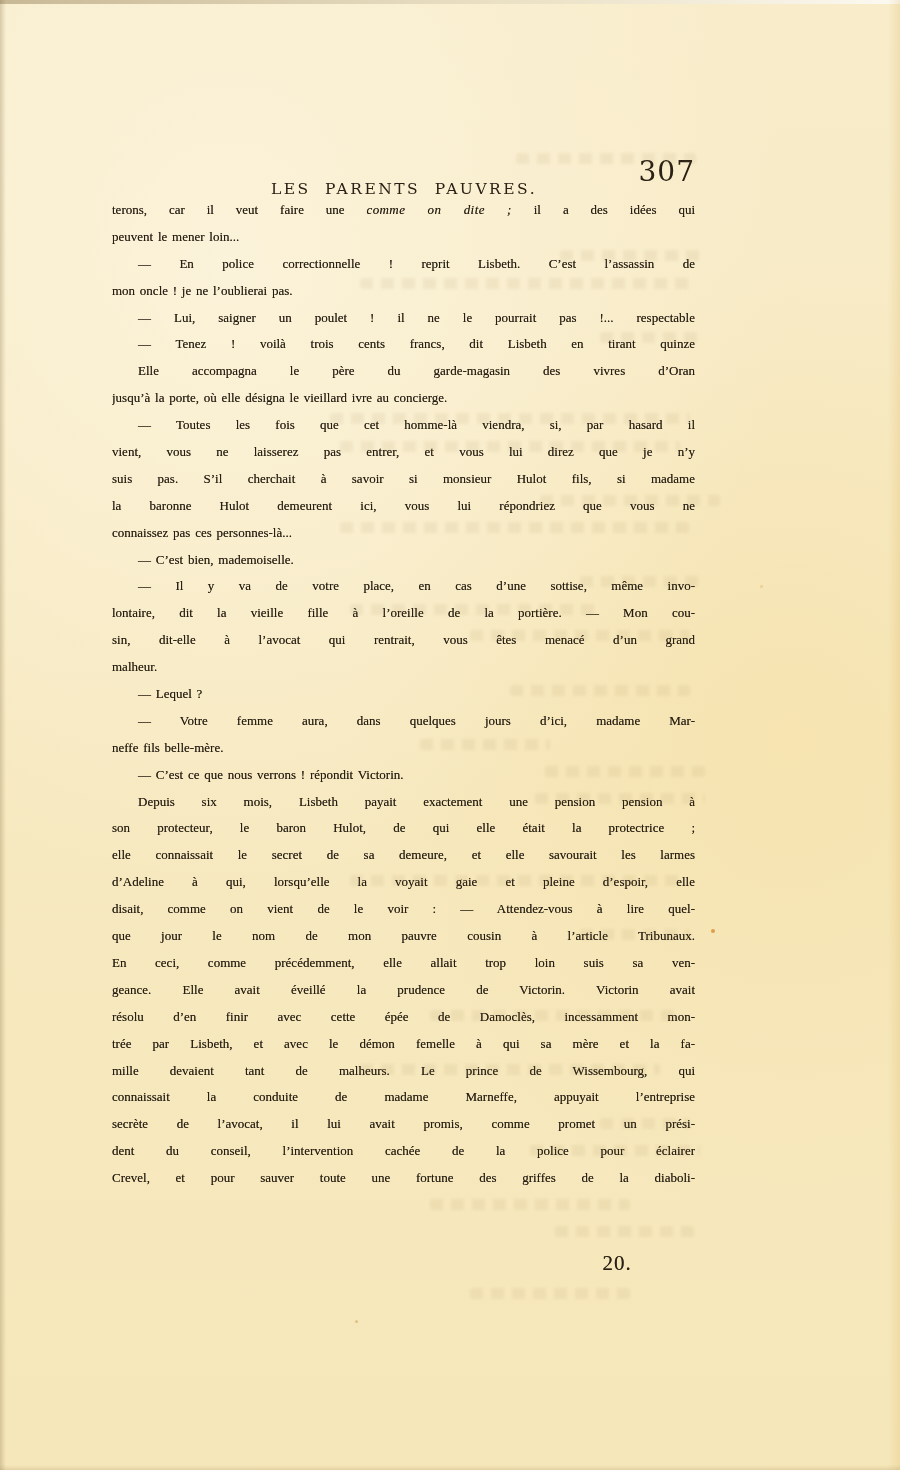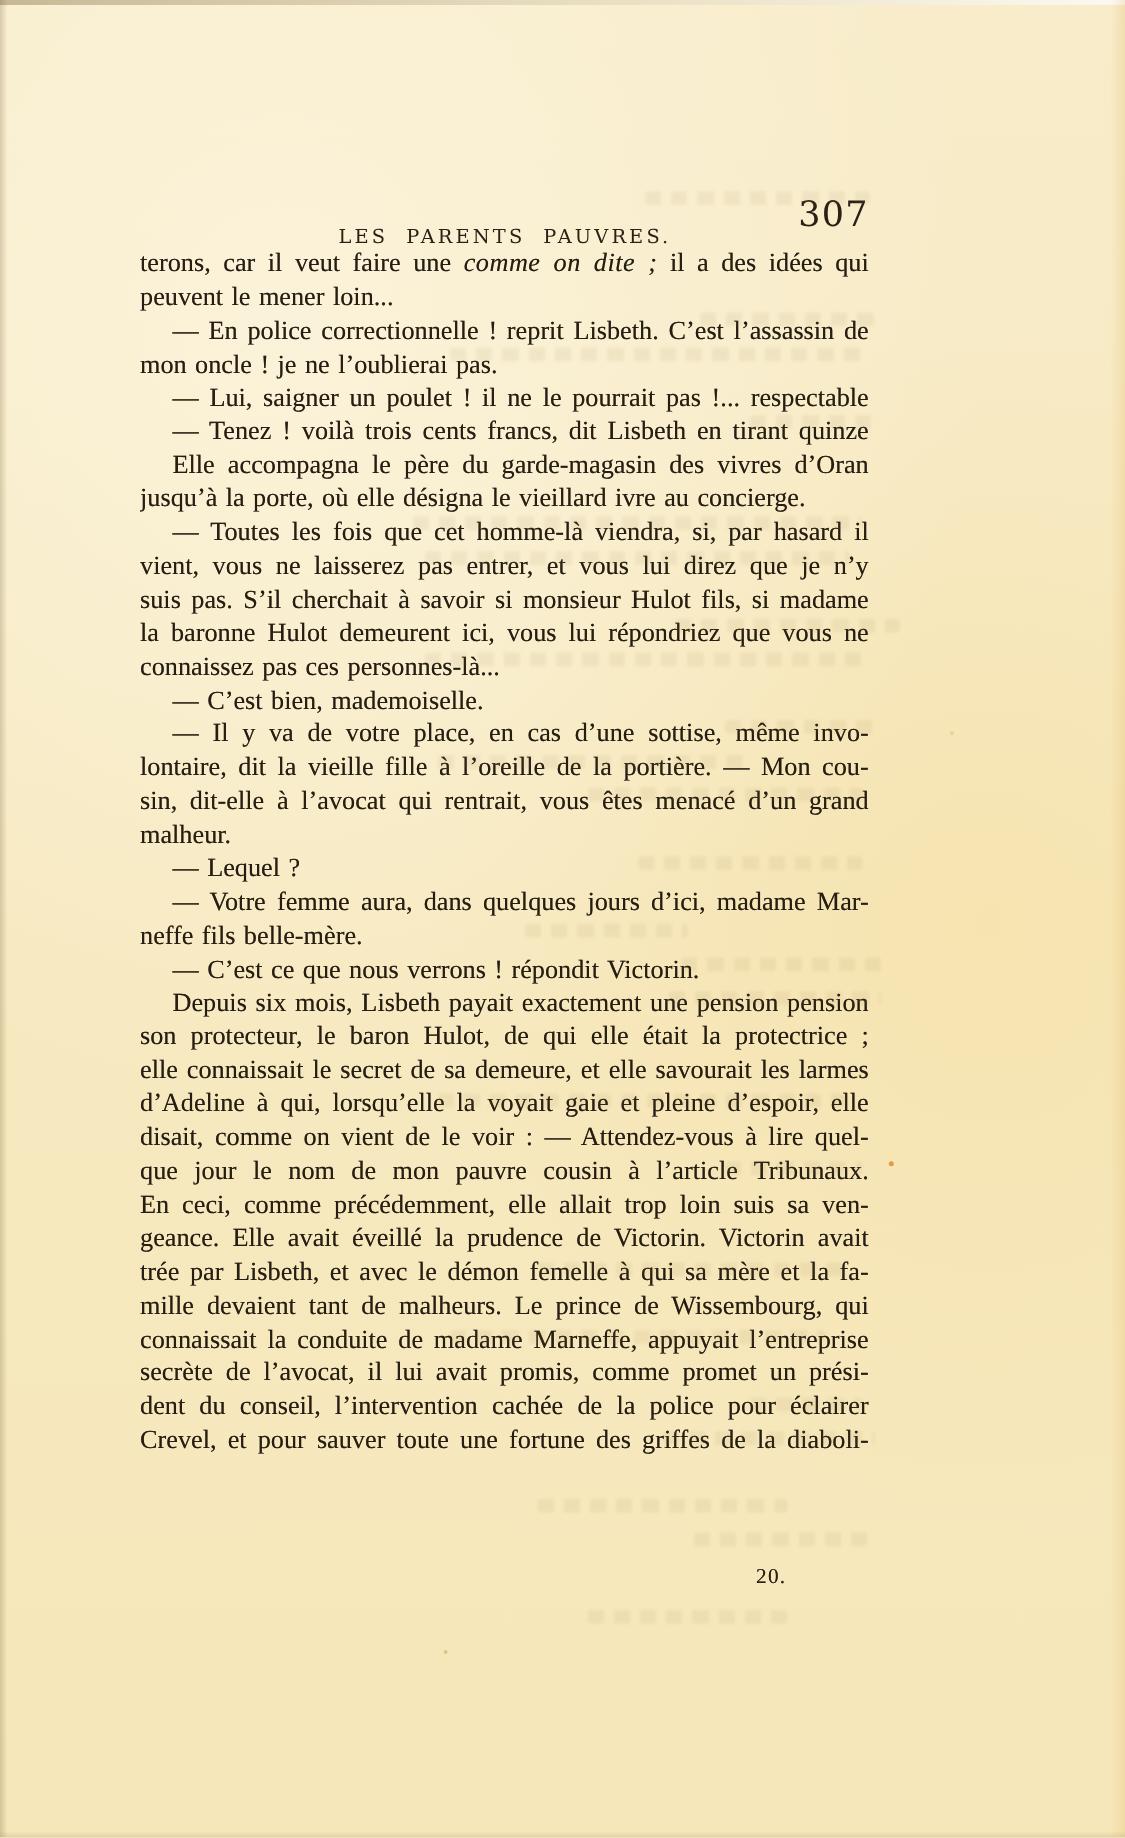--- a/index.html
+++ b/index.html
@@ -63,21 +63,21 @@
     color: #2a2014;
     text-align: center;
   }
 
   
   .body-text {
     position: absolute;
     left: 112px;
     top: 197px;
     width: 583px;
-    font-size: 21px;
+    font-size: 13px;
     line-height: 26.9px;
     text-shadow: 0 0 0.45px rgba(38,30,18,0.65);
   }
   .line {
     height: 26.9px;
     overflow: hidden;
     word-spacing: 1.5px;
   }
   .line.j {
     text-align: justify;
@@ -91,21 +91,21 @@
   }
   .line.ind { padding-left: 26px; }
   .it { font-style: italic; letter-spacing: 0.4px; }
 
   
   .signature-mark {
     position: absolute;
     left: 617px;
     top: 1251px;
     transform: translateX(-50%);
-    font-size: 17px;
+    font-size: 21px;
     letter-spacing: 1px;
     color: #2a2014;
     text-shadow: 0 0 0.45px rgba(38,30,18,0.65);
   }
 
   
   .ghost {
     position: absolute;
     height: 11px;
     border-radius: 3px;
@@ -159,20 +159,21 @@
       <div class="line"><span>neffe fils belle-mère.</span></div>
       <div class="line ind"><span>— C’est ce que nous verrons ! répondit Victorin.</span></div>
       <div class="line j ind"><span>Depuis six mois, Lisbeth payait exactement une pension pension à</span></div>
       <div class="line j"><span>son protecteur, le baron Hulot, de qui elle était la protectrice ;</span></div>
       <div class="line j"><span>elle connaissait le secret de sa demeure, et elle savourait les larmes</span></div>
       <div class="line j"><span>d’Adeline à qui, lorsqu’elle la voyait gaie et pleine d’espoir, elle</span></div>
       <div class="line j"><span>disait, comme on vient de le voir : — Attendez-vous à lire quel-</span></div>
       <div class="line j"><span>que jour le nom de mon pauvre cousin à l’article Tribunaux.</span></div>
       <div class="line j"><span>En ceci, comme précédemment, elle allait trop loin suis sa ven-</span></div>
       <div class="line j"><span>geance. Elle avait éveillé la prudence de Victorin. Victorin avait</span></div>
+      <div class="line j"><span>résolu d’en finir avec cette épée de Damoclès, incessamment mon-</span></div>
       <div class="line j"><span>trée par Lisbeth, et avec le démon femelle à qui sa mère et la fa-</span></div>
       <div class="line j"><span>mille devaient tant de malheurs. Le prince de Wissembourg, qui</span></div>
       <div class="line j"><span>connaissait la conduite de madame Marneffe, appuyait l’entreprise</span></div>
       <div class="line j"><span>secrète de l’avocat, il lui avait promis, comme promet un prési-</span></div>
       <div class="line j"><span>dent du conseil, l’intervention cachée de la police pour éclairer</span></div>
       <div class="line j"><span>Crevel, et pour sauver toute une fortune des griffes de la diaboli-</span></div>
     </div>
 
   <div class="signature-mark">20.</div>
 

